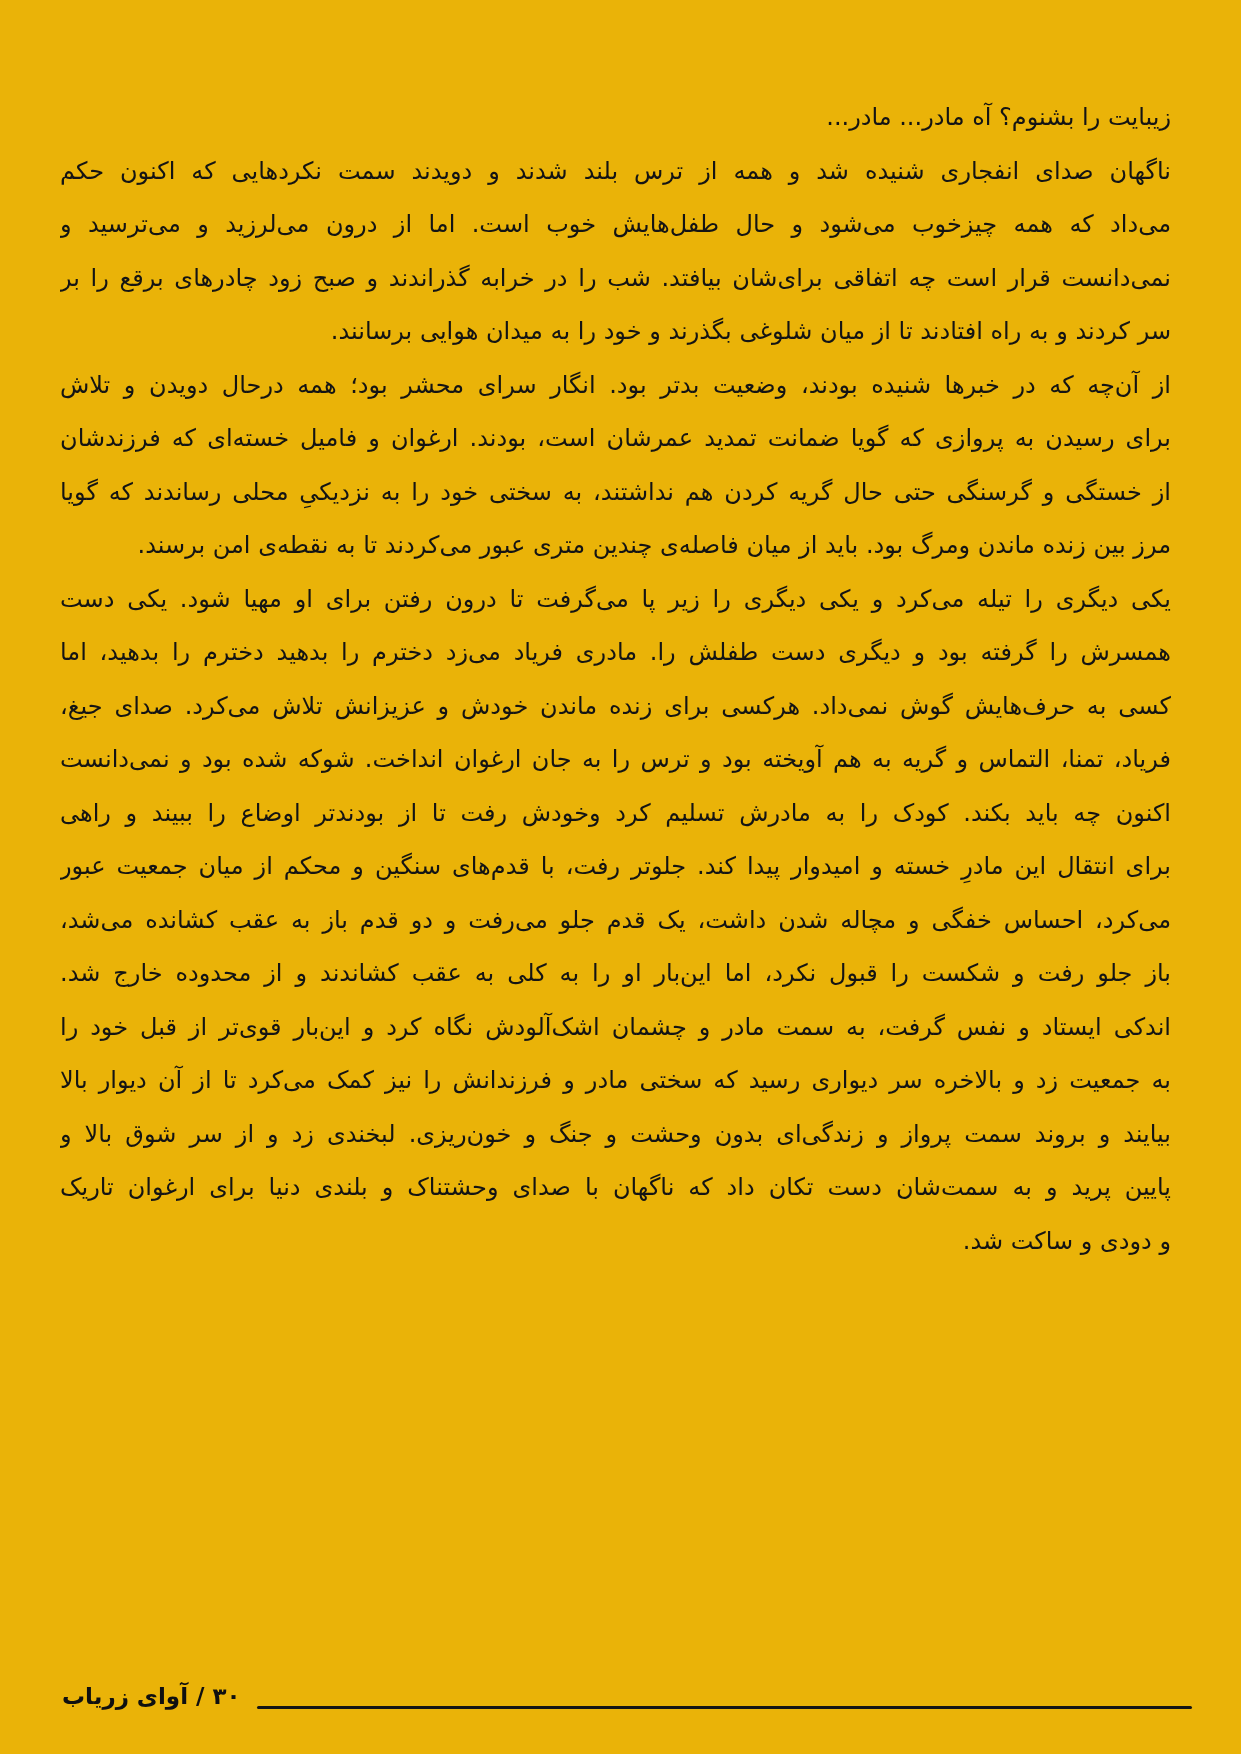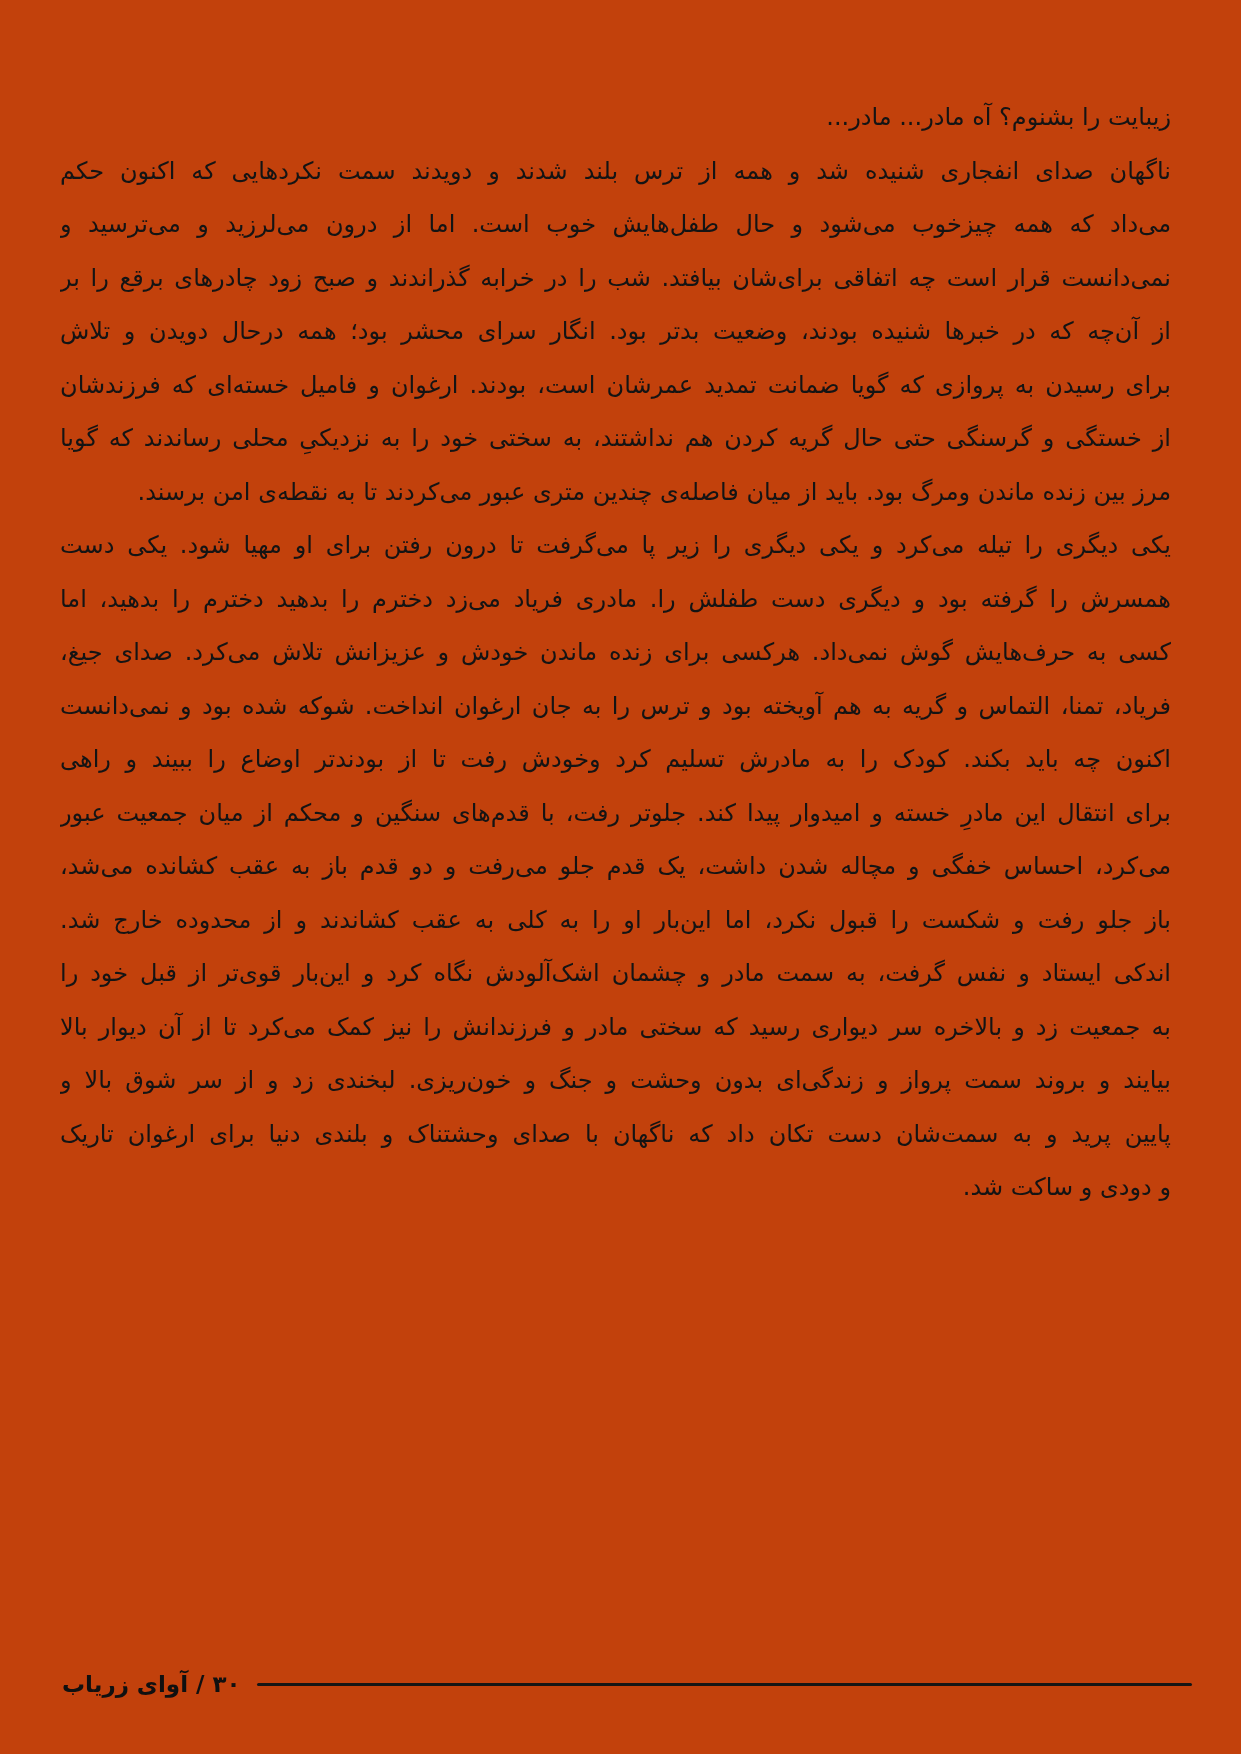--- a/index.html
+++ b/index.html
@@ -5,21 +5,21 @@
   html, body { margin: 0; padding: 0; }
   body {
     width: 1241px; height: 1754px;
     background: #ffffff;
     font-family: "DejaVu Sans", sans-serif;
     position: relative;
     overflow: hidden;
   }
   .page {
     position: absolute; inset: 0;
-    background: #c2410c;
+    background: #eab308;
     color: #161616;
   }
   .body-text {
     position: absolute;
     top: 91px; right: 70px; left: 60px;
     direction: rtl;
     font-size: 24px;
     line-height: 53.5px;
     color: #141414;
     letter-spacing: 0.1px;
@@ -34,21 +34,21 @@
   }
   .line.end {
     text-align: right;
     text-align-last: auto;
   }
   .page-footer {
     position: absolute;
     left: 62px; right: 49px;
     top: 1659px; height: 50px;
     display: flex;
-    align-items: center;
+    align-items: flex-end;
     gap: 16px;
     direction: ltr;
   }
   .footer-label {
     direction: rtl;
     white-space: nowrap;
     font-weight: bold;
     font-size: 23px;
     color: #101010;
   }
@@ -66,20 +66,21 @@
 
   <div class="body-text">
 
   <div class="para">
         <div class="line end">زیبایت را بشنوم؟ آه مادر... مادر...</div>
       </div>
       <div class="para">
         <div class="line">ناگهان صدای انفجاری شنیده شد و همه از ترس بلند شدند و دویدند سمت نکرد‌هایی که اکنون حکم</div>
         <div class="line">می‌داد که همه چیزخوب می‌شود و حال طفل‌هایش خوب است. اما از درون می‌لرزید و می‌ترسید و</div>
         <div class="line">نمی‌دانست قرار است چه اتفاقی برای‌شان بیافتد. شب را در خرابه گذراندند و صبح زود چادرهای برقع را بر</div>
+        <div class="line end">سر کردند و به راه افتادند تا از میان شلوغی بگذرند و خود را به میدان هوایی برسانند.</div>
       </div>
       <div class="para">
         <div class="line">از آن‌چه که در خبرها شنیده بودند، وضعیت بدتر بود. انگار سرای محشر بود؛ همه درحال دویدن و تلاش</div>
         <div class="line">برای رسیدن به پروازی که گویا ضمانت تمدید عمرشان است، بودند. ارغوان و فامیل خسته‌ای که فرزندشان</div>
         <div class="line">از خستگی و گرسنگی حتی حال گریه کردن هم نداشتند، به سختی خود را به نزدیکیِ محلی رساندند که گویا</div>
         <div class="line end">مرز بین زنده ماندن ومرگ بود. باید از میان فاصله‌ی چندین متری عبور می‌کردند تا به نقطه‌ی امن برسند.</div>
       </div>
       <div class="para">
         <div class="line">یکی دیگری را تیله می‌کرد و یکی دیگری را زیر پا می‌گرفت تا درون رفتن برای او مهیا شود. یکی دست</div>
         <div class="line">همسرش را گرفته بود و دیگری دست طفلش را. مادری فریاد می‌زد دخترم را بدهید دخترم را بدهید، اما</div>

